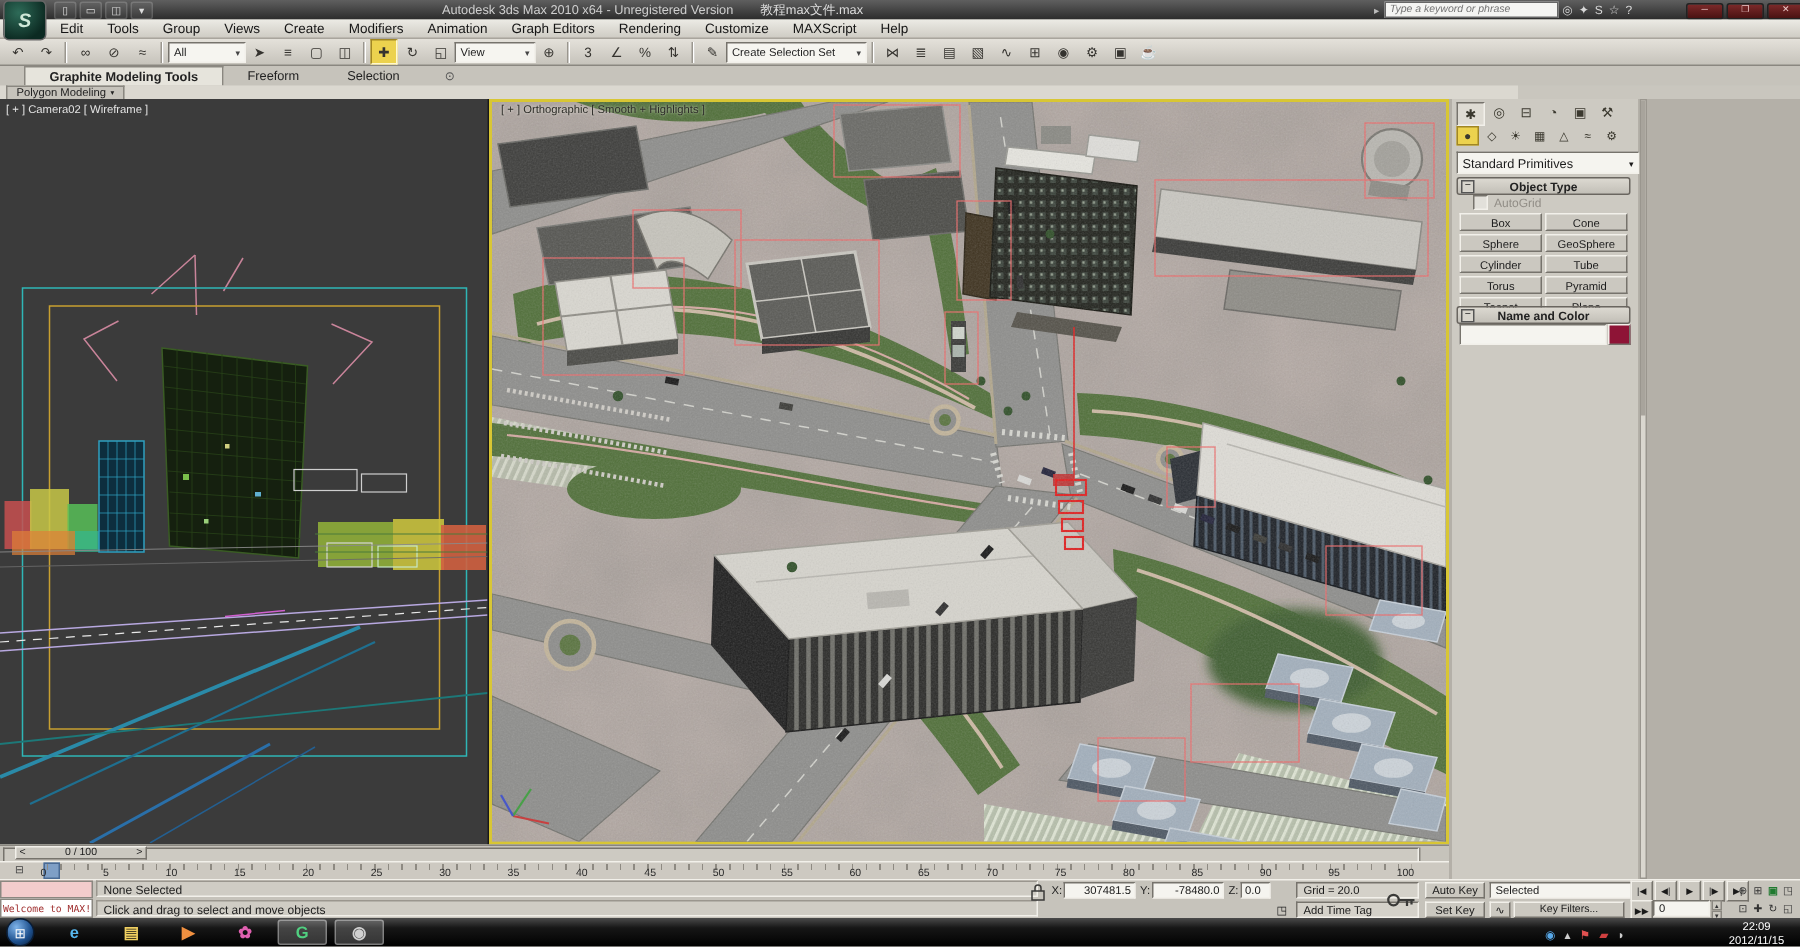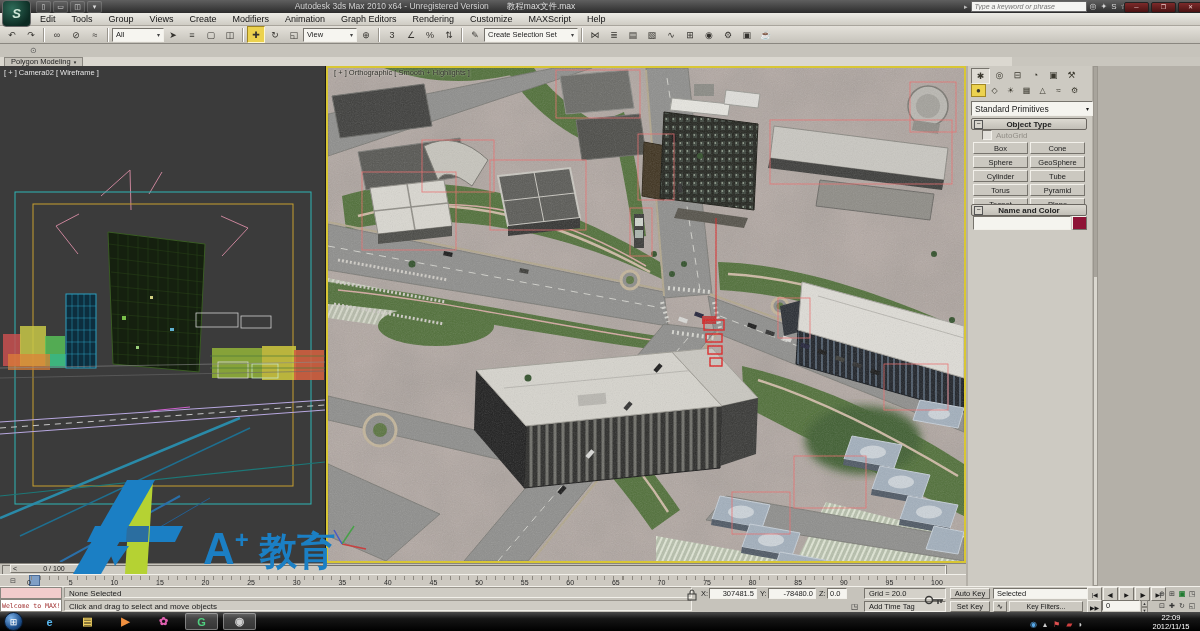--- a/index.html
+++ b/index.html
@@ -12,21 +12,21 @@
   .graybox{background:#d4d1c9;border:1px solid;border-color:#76736c #f2f0ea #f2f0ea #76736c;}
   
   .titlebar{left:0;top:0;width:1200px;height:13px;background:linear-gradient(#5f5f5f,#2c2c2c);}
   .title-text{top:1px;left:0;width:870px;text-align:center;font-size:8.5px;color:#cfcfcf;white-space:nowrap;}
   .title-text b{font-weight:normal;margin-left:18px;color:#ddd;text-align:right;}
   .logo-btn{left:2px;top:0;width:27px;height:25px;border-radius:4px;z-index:9;
     background:radial-gradient(circle at 35% 30%,#2e6b58,#0c2a22 75%);border:1px solid #666;
     color:#cfe8d8;font-size:13px;font-weight:bold;font-style:italic;display:flex;align-items:center;justify-content:center;}
   .qa-row{left:36px;top:1px;display:flex;gap:2px;}
   .qa-btn{width:13px;height:10px;font-size:7px;color:#ddd;display:flex;align-items:center;justify-content:center;border:1px solid rgba(255,255,255,.15);border-radius:2px;background:rgba(255,255,255,.06);}
-  .ic-wrap{left:964px;top:1px;height:11px;display:flex;align-items:center;gap:3px;}
+  .ic-wrap{left:916px;top:1px;height:11px;display:flex;align-items:center;gap:3px;}
   .ic-expand{color:#bbb;font-size:7px;}
   .ic-input{width:108px;height:9px;font-size:7px;font-style:italic;color:#777;background:#f4f4f2;border:1px solid #666;padding:0 3px;font-family:"Liberation Sans",sans-serif;}
   .ic-icons{display:flex;gap:4px;}
   .ic-icon{color:#d8d8d8;font-size:8px;line-height:11px;}
   .win-controls{left:1124px;top:2px;display:flex;gap:2px;}
   .win-btn{width:23px;height:9px;border-radius:2px;border:1px solid #222;color:#eecccc;font-size:6px;line-height:8px;text-align:center;background:linear-gradient(#7c2a2a,#4a1212);}
   
   .menubar{left:0;top:13px;width:1200px;height:13px;background:linear-gradient(#ecebe5,#cfccc4);border-bottom:1px solid #a9a59d;display:flex;align-items:center;padding-left:32px;box-sizing:border-box;}
   .menu-item{padding:0 8px;font-size:9px;line-height:12px;color:#141414;}
   
@@ -220,20 +220,25 @@
         <span class="tbtn">∿</span>
         <span class="tbtn">⊞</span>
         <span class="tbtn">◉</span>
         <span class="tbtn">⚙</span>
         <span class="tbtn">▣</span>
         <span class="tbtn">☕</span>
       </span>
   </div>
 
   <div class="abs ribbon1">
+    <span style="display:flex">
+        <span class="rtab active">Graphite Modeling Tools</span>
+        <span class="rtab">Freeform</span>
+        <span class="rtab">Selection</span>
+      </span>
     <span class="ribbon-overflow">⊙</span>
   </div>
   <div class="abs ribbon2">
     <span class="abs rpanel-tab">
         <span>Polygon Modeling</span>
         <span class="dd-arrow">▾</span>
       </span>
   </div>
 
   <div class="abs cam-vp">
@@ -759,24 +764,14 @@
         <span><span class="glyph" style="color: rgb(224, 80, 80);">⚑</span></span>
         <span><span class="glyph" style="color: rgb(208, 64, 64);">▰</span></span>
         <span><span class="glyph" style="color: rgb(204, 204, 204);">◗</span></span>
       </div>
     <div class="clock">
       <div>22:09</div>
       <div>2012/11/15</div>
     </div>
   </div>
 
-  <div class="abs watermark">
-    <svg width="150" height="120" viewBox="0 0 150 120">
-      <polygon points="40,64 128,64 120,80 32,80" fill="#1b7fc4"></polygon>
-      <polygon points="76,18 98,18 92,112 70,112" fill="#b5d233"></polygon>
-      <polygon points="72,64 94,64 93,80 71,80" fill="#2b6ea0"></polygon>
-      <polygon points="52,84 74,84 60,104" fill="#1b7fc4"></polygon>
-      <polygon points="18,112 72,18 100,18 46,112" fill="#1b7fc4"></polygon>
-    </svg>
-    <div class="wm-text"><span class="wm-a">A</span><span class="wm-plus">+</span><span class="wm-cjk"> 教育</span></div>
-  </div>
 
 </div>
 
 </body></html>

